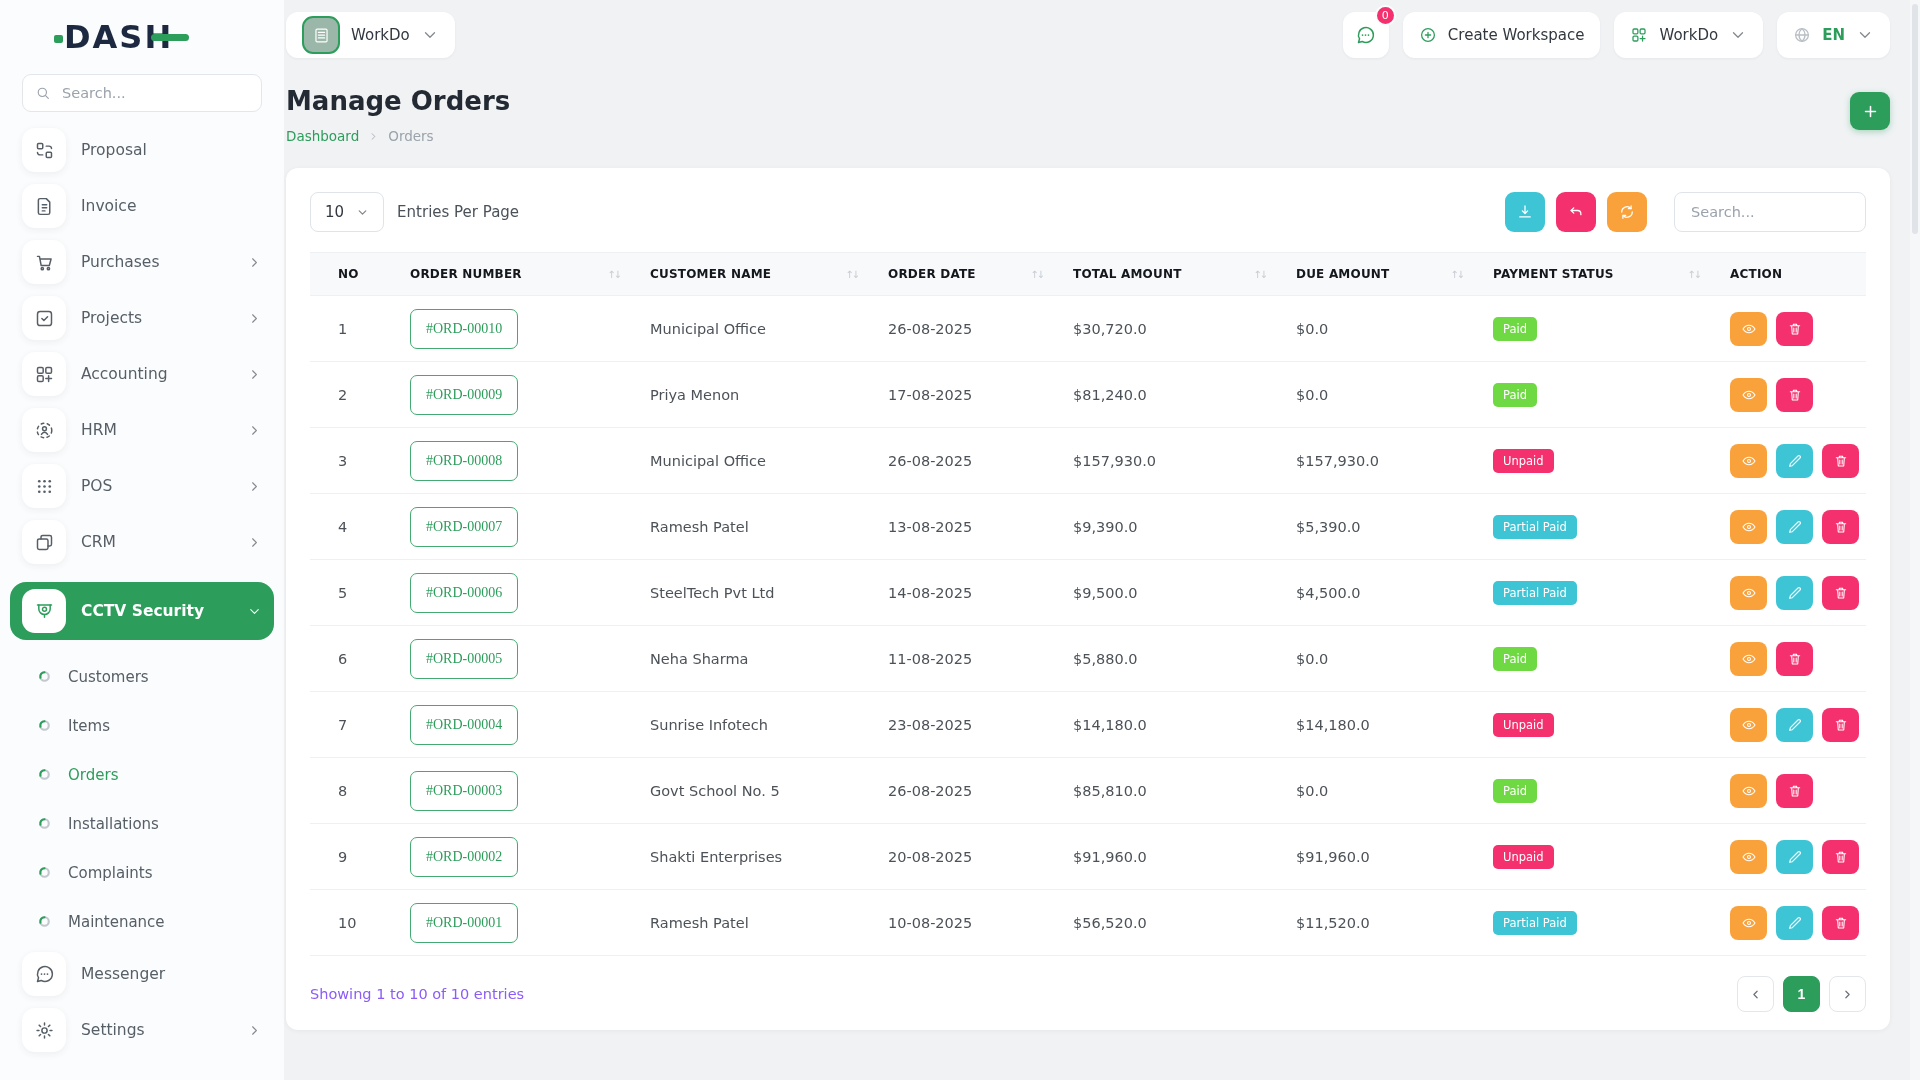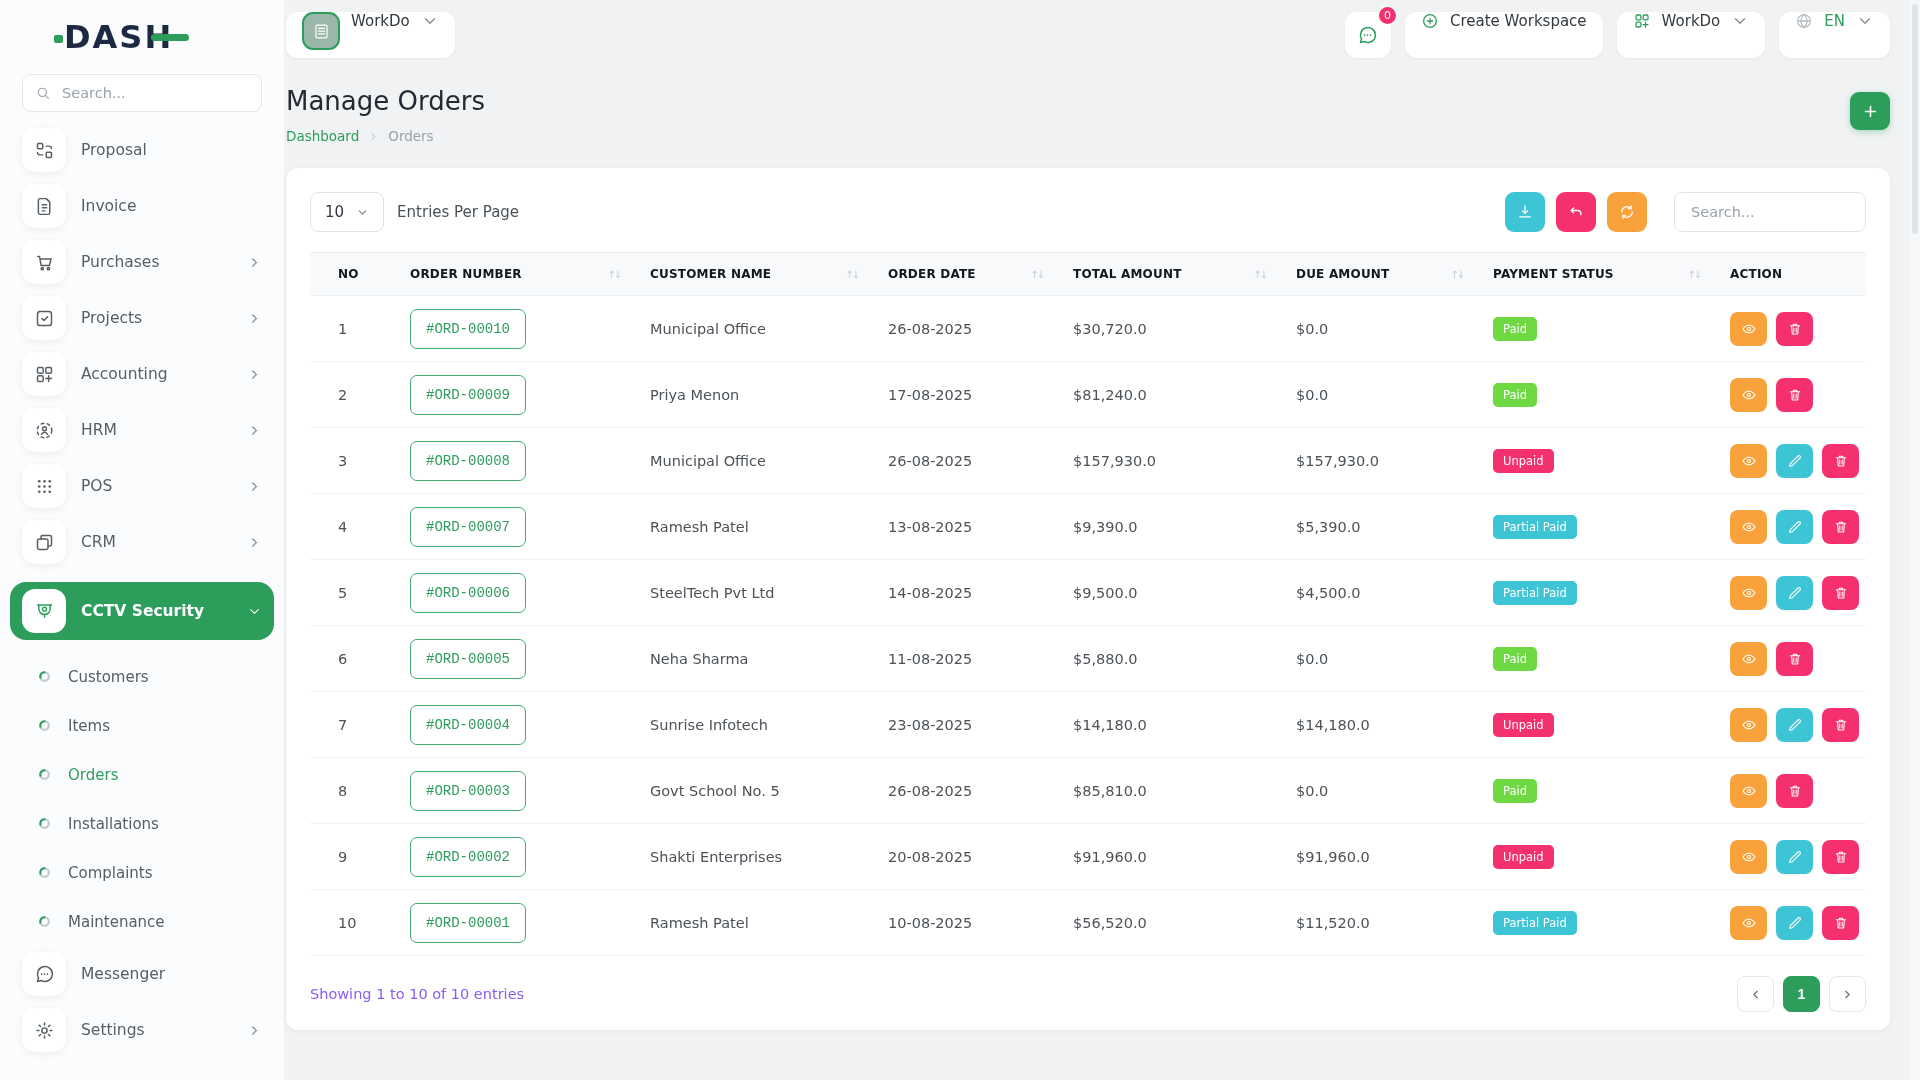--- a/index.html
+++ b/index.html
@@ -39,42 +39,42 @@
   .s-active .tile{color:var(--green);box-shadow:none}
   .s-active .s-label{font-weight:700}
   .s-active .chev{color:#fff}
   .sub-item{display:flex;align-items:center;gap:17px;height:49px;padding-left:16px;cursor:pointer;
     color:#565e66;font-size:15px}
   .sub-item .bullet{width:13px;height:13px}
   .sub-active{color:var(--green)}
   
   .main{position:absolute;left:284px;top:0;width:1636px;height:1080px;padding:12px 30px 0 2px}
   .topbar{display:flex;align-items:center;justify-content:space-between}
-  .pill{display:flex;align-items:flex-start;gap:11px;background:#fff;border-radius:12px;height:46px;
+  .pill{display:flex;align-items:center;gap:11px;background:#fff;border-radius:12px;height:46px;
     padding:0 16px;box-shadow:0 1px 3px rgba(30,40,50,.05);font-size:15px;color:#32383f;cursor:pointer}
   .pill .icn svg{width:18px;height:18px}
   .ws-tile{width:38px;height:38px;border-radius:11px;border:2px solid var(--green);background:#9bb7a9;
     display:flex;align-items:center;justify-content:center;color:#fff}
   .ws-tile svg{width:19px;height:19px;stroke-width:1.5}
   .top-right{display:flex;align-items:center;gap:14px}
   .icon-btn{position:relative;width:46px;height:46px;background:#fff;border-radius:12px;
     box-shadow:0 1px 3px rgba(30,40,50,.05);display:flex;align-items:center;justify-content:center;
     color:var(--green);cursor:pointer}
   .icon-btn svg{width:21px;height:21px}
   .count-badge{position:absolute;top:-7px;right:-7px;min-width:21px;height:21px;border-radius:50%;
     background:var(--pink);color:#fff;font-size:11px;display:flex;align-items:center;justify-content:center;
     border:2px solid #fbfcfd}
   .green-ic{color:var(--green)}
   .grey-ic{color:#b9bfc6}
   .chev-sm{color:#84898f}
   .chev-sm svg{width:14px;height:14px}
-  .lang{color:var(--green);font-weight:400}
+  .lang{color:var(--green);font-weight:700}
   
   .page-head{display:flex;align-items:flex-start;justify-content:space-between;margin-top:28px}
-  .page-title{font-size:26px;font-weight:400;color:#232a33;margin:0}
+  .page-title{font-size:26px;font-weight:700;color:#232a33;margin:0}
   .breadcrumb{display:flex;align-items:center;gap:9px;margin-top:12px;font-size:13.5px}
   .bc-link{color:var(--green);cursor:pointer}
   .bc-sep{color:#9aa2ab}
   .bc-sep svg{width:11px;height:11px}
   .bc-current{color:#9aa2ab}
   .add-btn{width:40px;height:38px;border-radius:9px;background:var(--green);border:none;color:#fff;
     display:flex;align-items:center;justify-content:center;cursor:pointer;margin-top:6px;
     box-shadow:0 2px 6px rgba(45,157,92,.35)}
   .add-btn svg{width:17px;height:17px}
   
@@ -103,21 +103,21 @@
   .thead-row,.tr{display:grid;grid-template-columns:100px 240px 238px 185px 223px 197px 237px 1fr;
     align-items:center}
   .thead-row{background:#f8f9fb;height:44px;border-top:1px solid #eef1f4;border-bottom:1px solid #eef1f4;
     font-size:12px;font-weight:700;color:#14181d;letter-spacing:.2px}
   .th{display:flex;align-items:center;justify-content:space-between;padding-right:30px}
   .th:first-child{padding-left:28px}
   .sort{color:#c6ccd2;font-size:10px;letter-spacing:-2px;font-weight:400}
   .tr{height:66px;border-bottom:1px solid #eef1f4;font-size:14.5px;color:#4c5258}
   .td:first-child{padding-left:28px}
   .order-pill{border:1px solid #44aa71;color:#2d9d5c;background:#fff;border-radius:7px;
-    padding:11px 15px;font-size:14px;cursor:pointer;font-family:Liberation Mono, monospace}
+    padding:11px 15px;font-size:14px;cursor:pointer;font-family:Liberation Serif, serif}
   .badge{display:inline-block;color:#fff;font-size:11.5px;padding:5px 10px;border-radius:5px}
   .badge-paid{background:var(--paid)}
   .badge-unpaid{background:var(--pink)}
   .badge-partial{background:var(--teal)}
   .actions{display:flex;gap:9px}
   .act{width:37px;height:34px;border-radius:8px;border:none;color:#fff;display:flex;align-items:center;
     justify-content:center;cursor:pointer}
   .act svg{width:16px;height:16px;stroke-width:1.6}
   .act-view{background:var(--orange)}
   .act-edit{background:var(--teal)}

